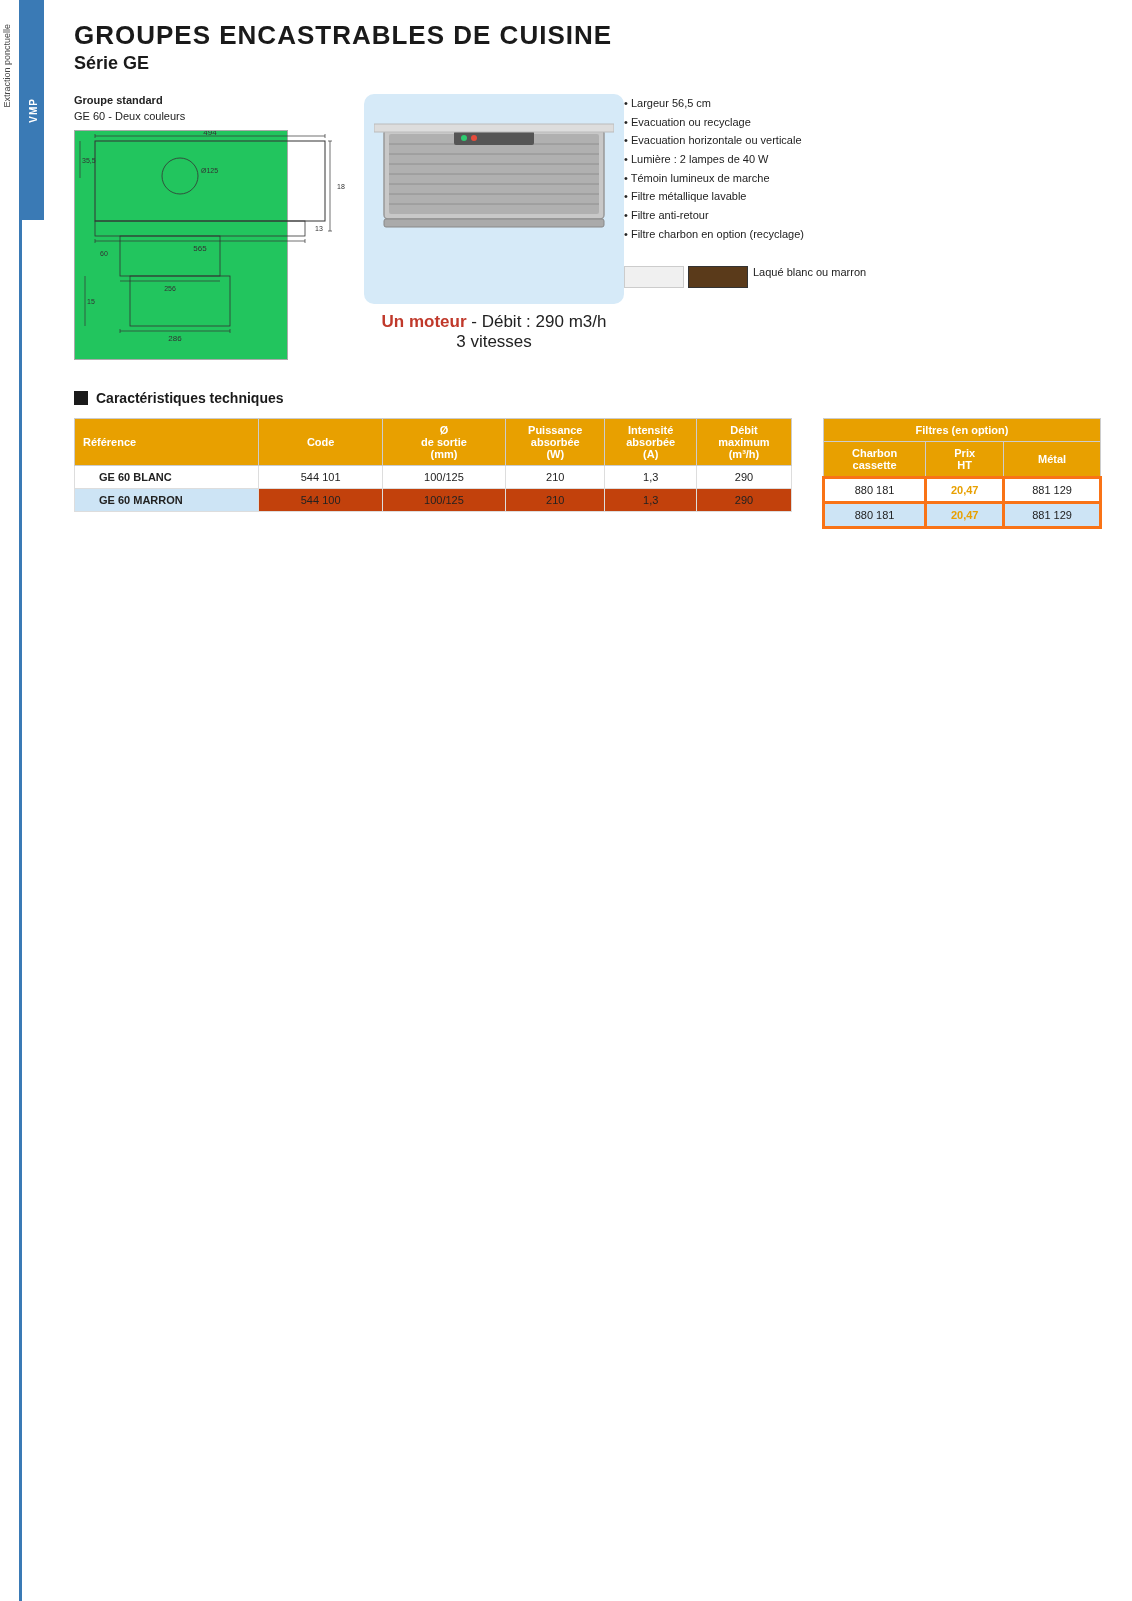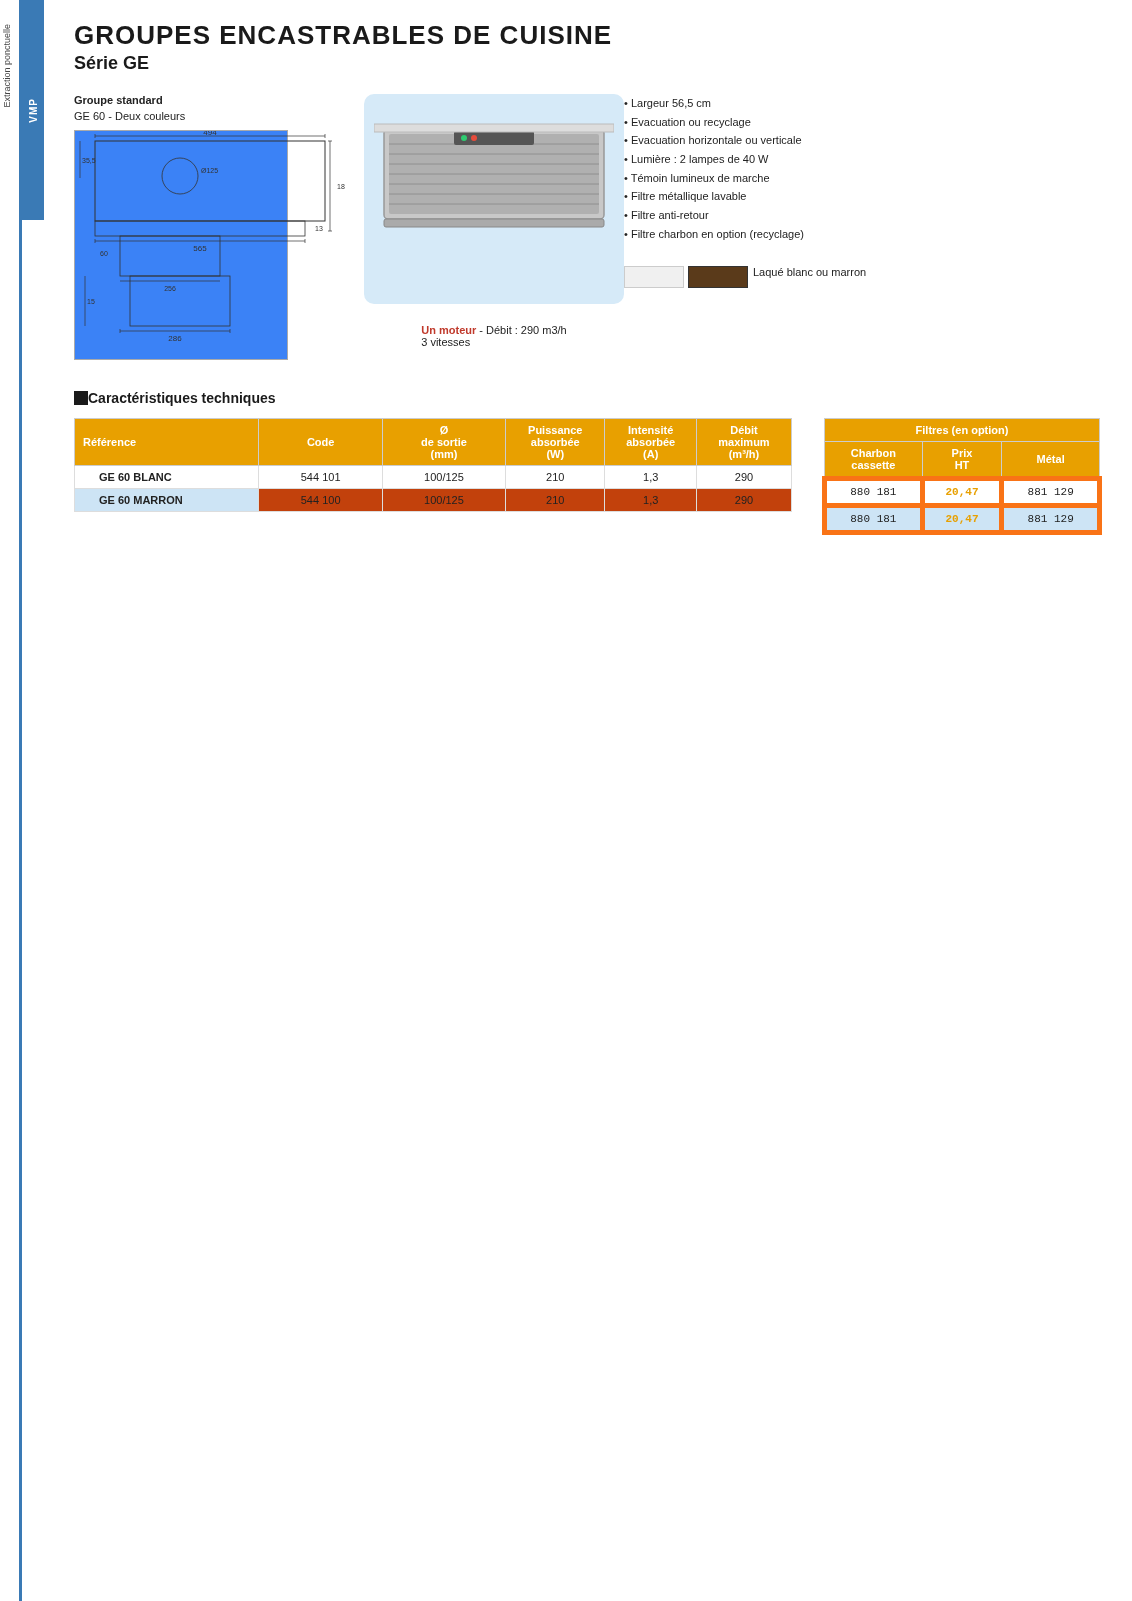--- a/index.html
+++ b/index.html
@@ -101,41 +101,42 @@
       margin-bottom: 8px;
       color: #222;
     }
 
     
     .diagram-box {
       border: 1px solid #aaa;
       width: 214px;
       height: 230px;
       position: relative;
-      background: #3b82f6;
+      background: #22c55e;
     }
 
     
     .product-image-box {
       width: 260px;
       height: 210px;
       flex-shrink: 0;
       background: #d6eaf8;
       border-radius: 10px;
       display: flex;
       align-items: center;
       justify-content: center;
       overflow: hidden;
       position: relative;
     }
 
     
     .motor-info {
-      margin-top: 20px;
-      font-size: 11px;
+      text-align: center;
+      margin-top: 8px;
+      font-size: 17px;
       color: #c0392b;
     }
     .motor-info span.highlight {
       color: #c0392b;
       font-weight: bold;
     }
     .motor-info-black {
       color: #222;
     }
 
@@ -181,21 +182,21 @@
       content: "• ";
     }
 
     
     .caract-section {
       margin-top: 10px;
     }
     .caract-title {
       display: flex;
       align-items: center;
-      gap: 0;
+      gap: 8px;
       margin-bottom: 12px;
     }
     .caract-title-square {
       width: 14px;
       height: 14px;
       background: #1a1a1a;
       flex-shrink: 0;
     }
     .caract-title-text {
       font-size: 14px;
@@ -263,24 +264,23 @@
       font-weight: bold;
       padding: 5px 10px;
       text-align: center;
       border: 1px solid #ccc;
     }
     .filters-table th.header-span {
       text-align: center;
     }
     .filters-table td {
       padding: 5px 10px;
-      border: 5px solid #f97316;
-      text-align: center;
-      color: #222;
-      font-family: Liberation Mono, monospace;
+      border: 3px solid #f97316;
+      text-align: center;
+      color: #222;
     }
     .filters-table tr.row-even td {
       background: #cde4f5;
     }
     .price-highlight {
       font-weight: bold;
       color: #e8a000;
     }
 
     

